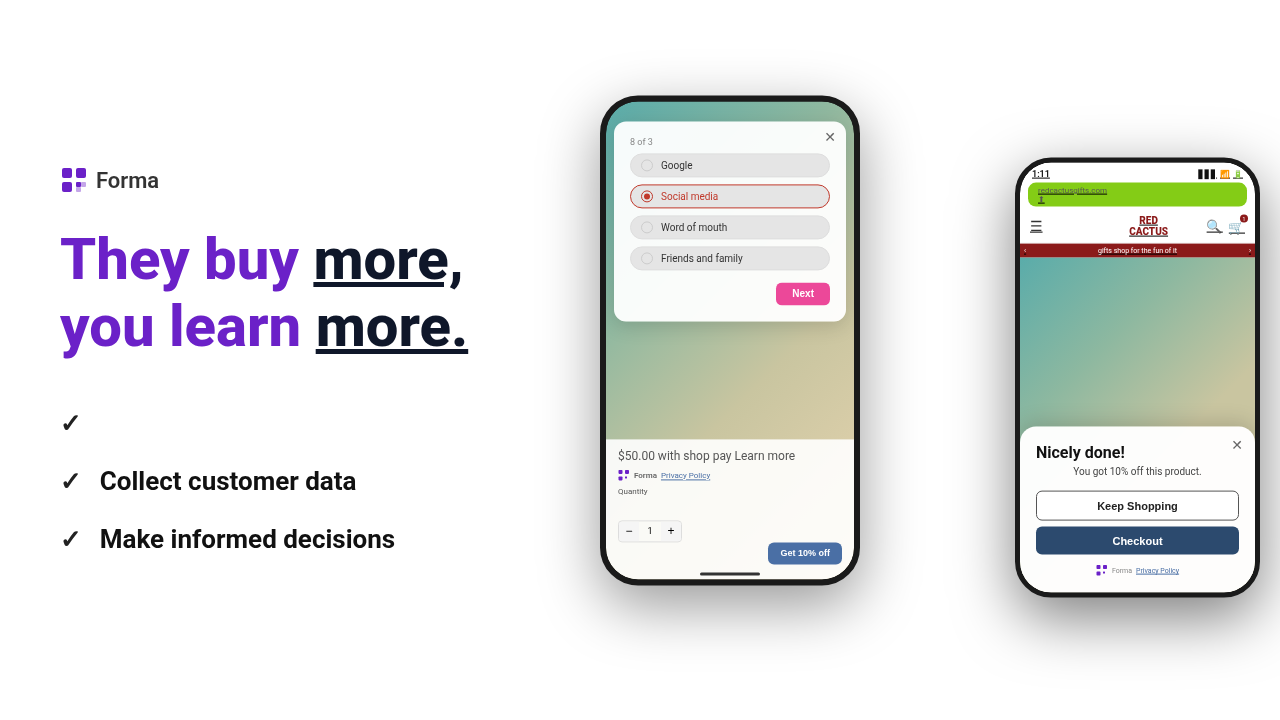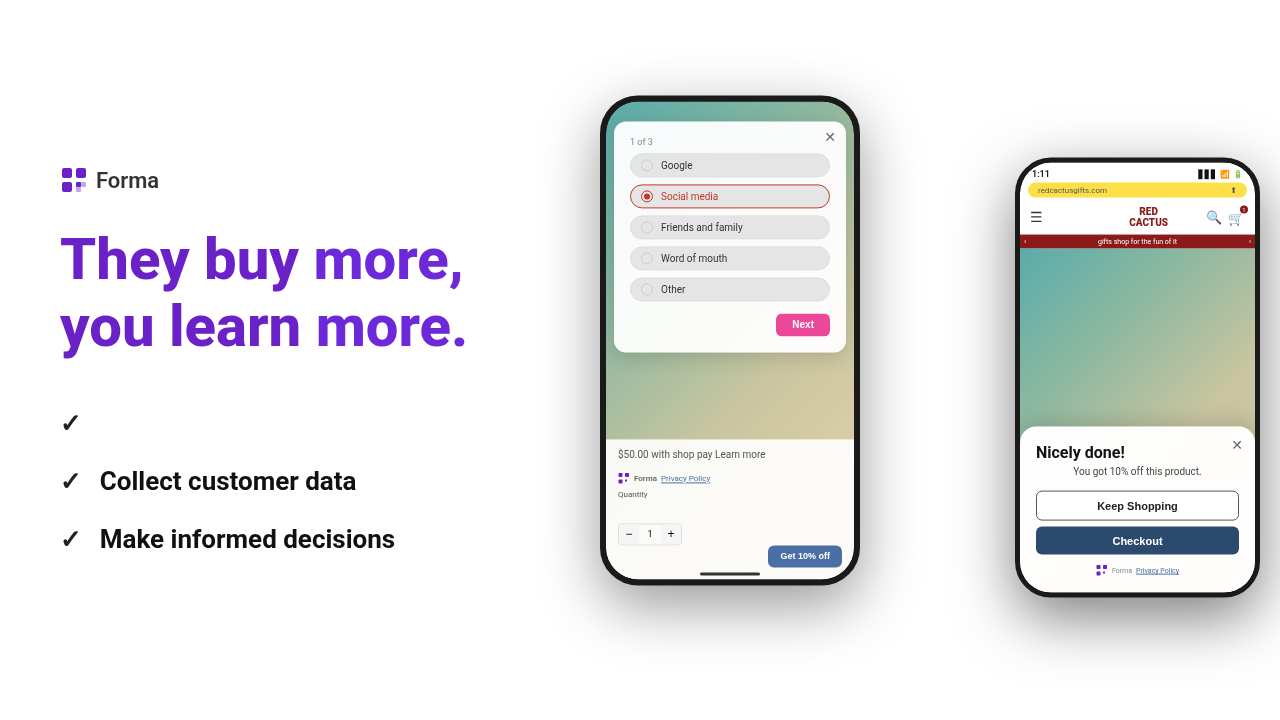--- a/index.html
+++ b/index.html
@@ -49,21 +49,22 @@
       font-weight: 800;
       line-height: 1.15;
       margin-bottom: 48px;
     }
 
     .headline-purple {
       color: #6b21c8;
     }
 
     .headline-dark {
-      color: #6d28d9;
+      color: #0f172a;
+      text-decoration: underline;
     }
 
     .features {
       display: flex;
       flex-direction: column;
       gap: 28px;
     }
 
     .feature-item {
       display: flex;
@@ -216,23 +217,23 @@
       position: absolute;
       bottom: 0;
       left: 0;
       right: 0;
       height: 140px;
       background: rgba(255,255,255,0.9);
       padding: 10px 12px;
     }
 
     .shop-pay-line {
-      font-size: 10px;
+      font-size: 12px;
       color: #555;
-      margin-bottom: 12px;
+      margin-bottom: 6px;
     }
 
     .forma-badge {
       display: flex;
       align-items: center;
       gap: 4px;
       margin-bottom: 6px;
     }
 
     .forma-badge-text {
@@ -309,20 +310,21 @@
       height: 440px;
       background: #1a1a1a;
       border-radius: 36px;
       position: absolute;
       right: 20px;
       top: 50%;
       transform: translateY(-46%);
       overflow: hidden;
       box-shadow: 0 20px 60px rgba(0,0,0,0.5);
       border: 5px solid #1a1a1a;
+      text-decoration: underline;
     }
 
     .phone-screen-rc {
       width: 100%;
       height: 100%;
       background: #fff;
       border-radius: 31px;
       overflow: hidden;
       display: flex;
       flex-direction: column;
@@ -340,29 +342,29 @@
     }
 
     .rc-status-icons {
       display: flex;
       gap: 3px;
       align-items: center;
       font-size: 8px;
     }
 
     .rc-url-bar {
-      background: #fde047;
+      background: #84cc16;
       margin: 2px 8px;
       border-radius: 8px;
       padding: 3px 10px;
       font-size: 8px;
       color: #555;
       display: flex;
       justify-content: space-between;
-      align-items: center;
+      flex-direction: column;
     }
 
     .rc-nav-header {
       padding: 6px 10px;
       display: flex;
       align-items: center;
       justify-content: space-between;
       border-bottom: 1px solid #eee;
     }
 
@@ -557,44 +559,40 @@
   </div>
 </div>
 
 <div class="right-section">
 
   <div class="phone-survey">
     <div class="phone-screen-survey">
 
       <div class="survey-modal">
         <span class="survey-close">✕</span>
-        <div class="survey-progress">1 of 3</div>
+        <div class="survey-progress">8 of 3</div>
 
         <div class="survey-options">
           <div class="survey-option">
             <div class="radio-circle"></div>
             <span>Google</span>
           </div>
           <div class="survey-option selected">
             <div class="radio-circle selected">
               <div class="radio-dot"></div>
             </div>
             <span>Social media</span>
           </div>
           <div class="survey-option">
             <div class="radio-circle"></div>
-            <span>Friends and family</span>
+            <span>Word of mouth</span>
           </div>
           <div class="survey-option">
             <div class="radio-circle"></div>
-            <span>Word of mouth</span>
-          </div>
-          <div class="survey-option">
-            <div class="radio-circle"></div>
-            <span>Other</span>
+            <span>Friends and family</span>
           </div>
         </div>
 
         <div style="overflow:hidden">
           <button class="survey-next-btn">Next</button>
         </div>
       </div>
 
       <div class="phone-bottom-area">
         <div class="shop-pay-line">$50.00 with shop pay Learn more</div>

